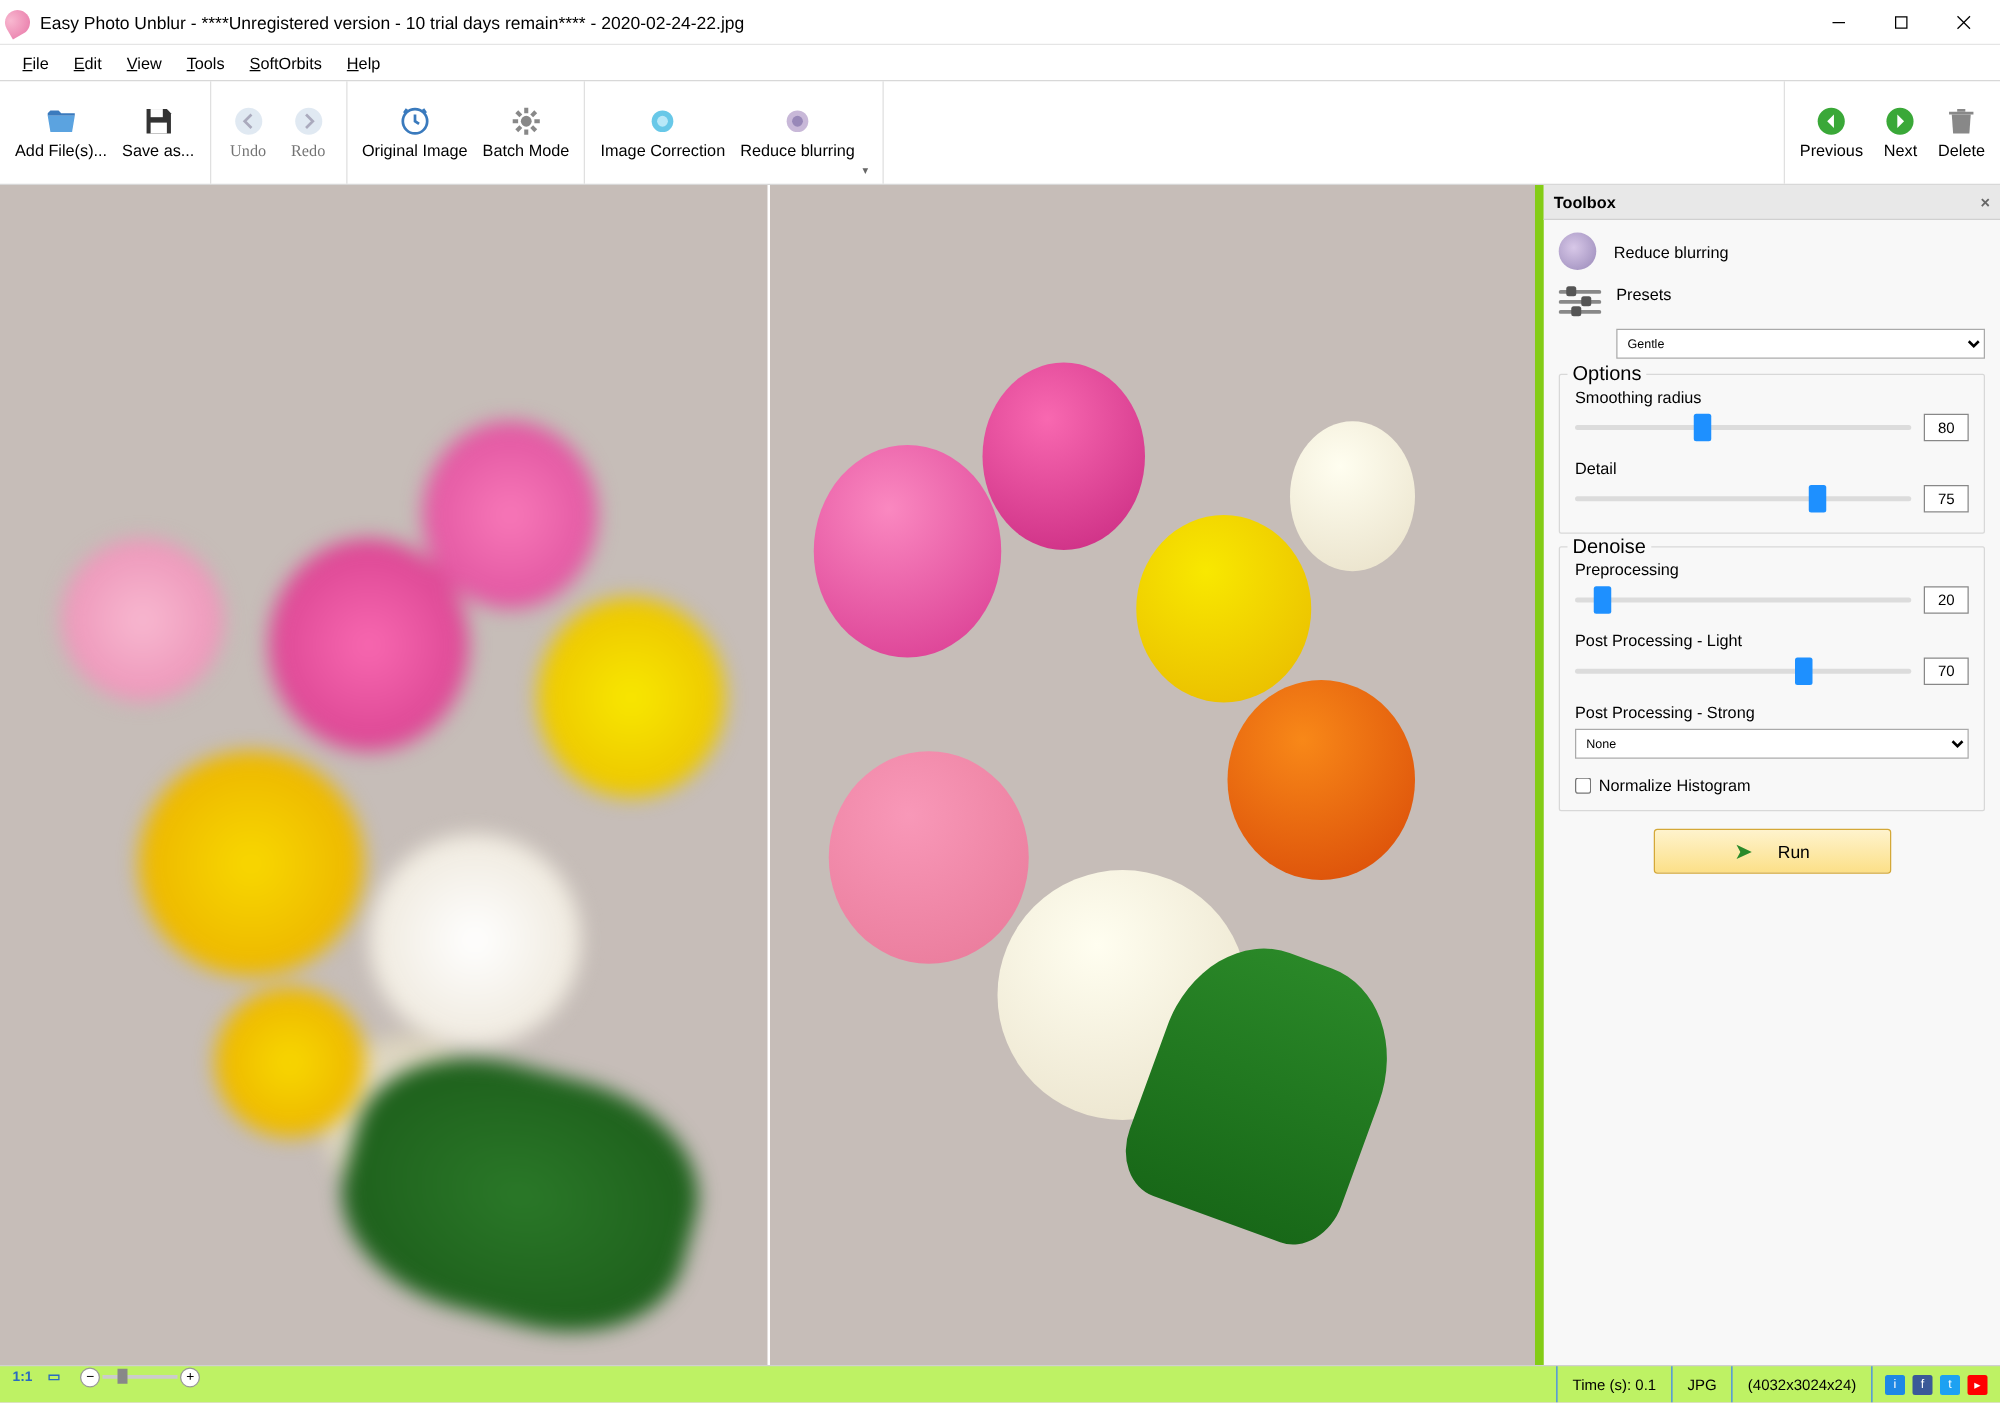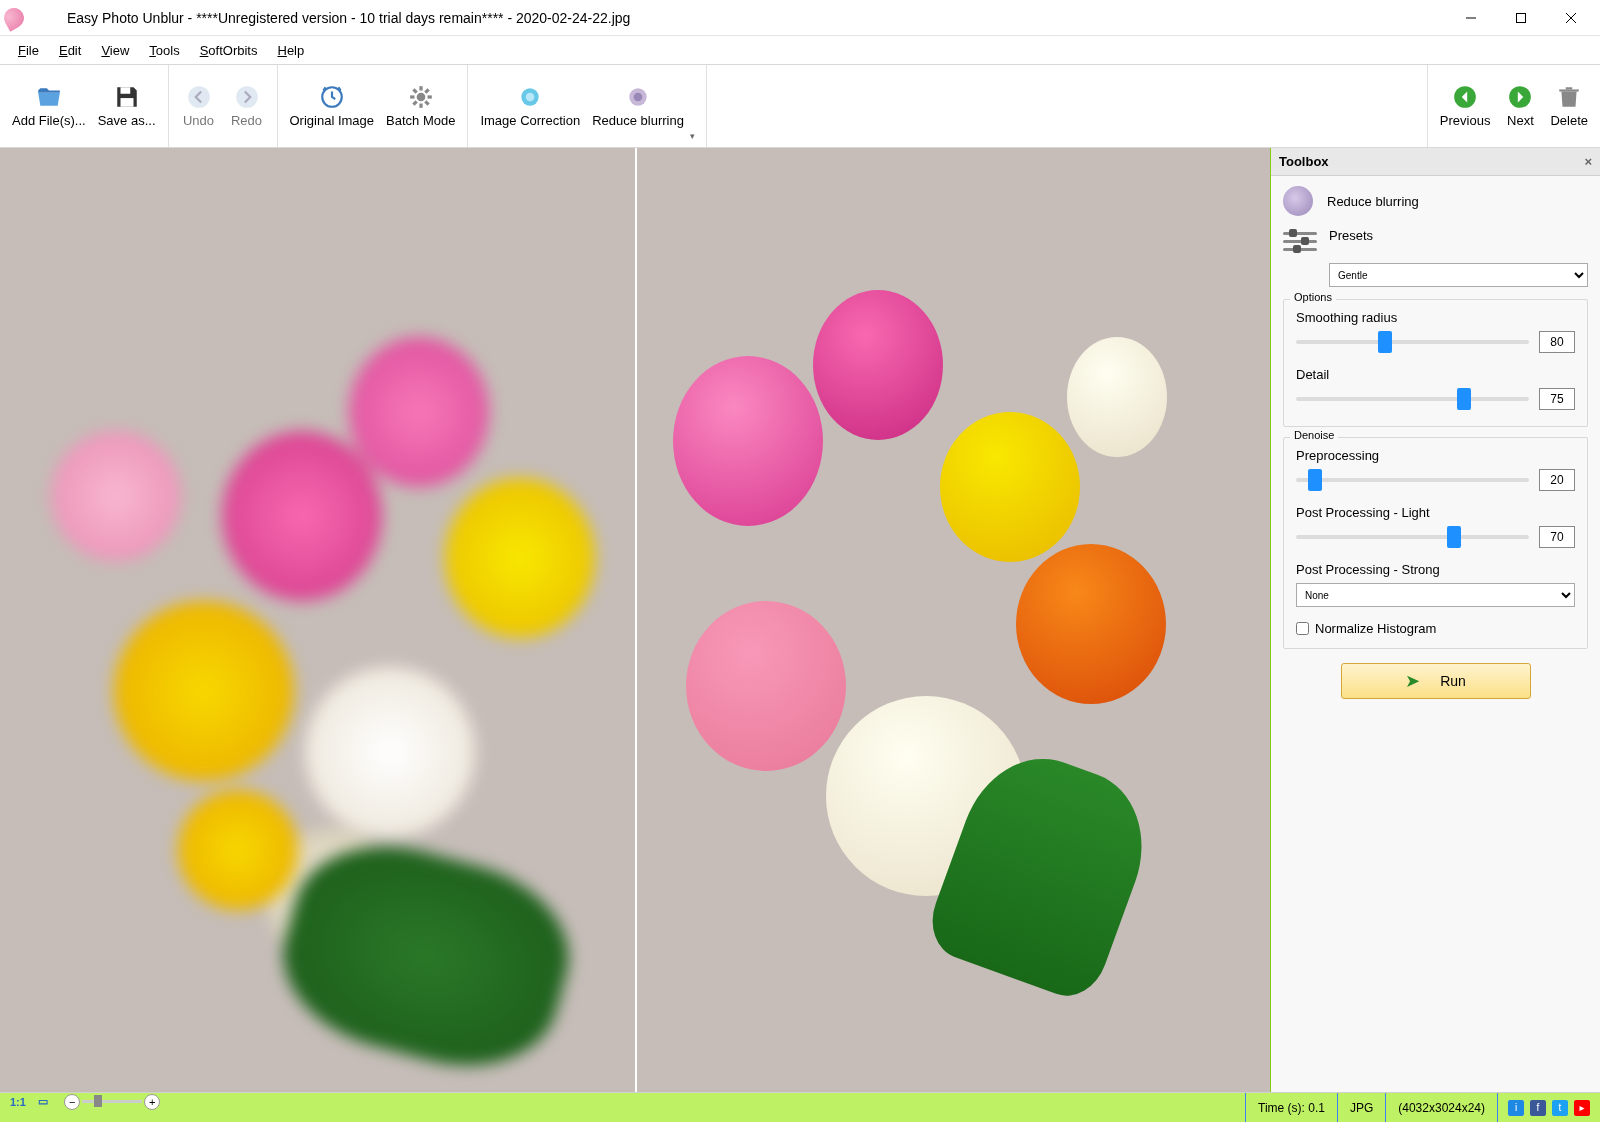--- a/index.html
+++ b/index.html
@@ -1,64 +1,64 @@
 <!DOCTYPE html>
 <html><head>
 <meta charset="utf-8">
 <style>
 * { box-sizing: border-box; margin: 0; padding: 0; }
 body { font-family: "Segoe UI", Tahoma, sans-serif; font-size: 13px; background: #fff; color: #000; width: 1600px; height: 1122px; overflow: hidden; display: flex; flex-direction: column; }
 
 
 .titlebar { height: 36px; background: #fff; display: flex; align-items: center; padding: 0 4px; border-bottom: 1px solid #e5e5e5; }
 .titlebar .app-icon { width: 20px; height: 20px; margin-right: 8px; background: radial-gradient(circle at 30% 30%, #f8b8d0, #e878a8); border-radius: 50% 50% 50% 0; transform: rotate(-30deg); }
-.titlebar .title { flex: 1; font-size: 14px; margin-left: 35px; }
+.titlebar .title { flex: 1; font-size: 14px; }
 .win-controls { display: flex; }
 .win-btn { width: 50px; height: 32px; display: flex; align-items: center; justify-content: center; cursor: pointer; }
 .win-btn svg { width: 12px; height: 12px; }
 
 
 .menubar { height: 28px; display: flex; align-items: center; padding: 0 8px; }
 .menubar .menu-item { padding: 4px 10px; cursor: pointer; }
 .menubar .menu-item span.ul { text-decoration: underline; }
 
 
 .toolbar { height: 84px; display: flex; align-items: center; border-top: 1px solid #d8d8d8; border-bottom: 1px solid #d8d8d8; background: #fff; }
 .toolbar-group { display: flex; height: 100%; align-items: center; border-right: 1px solid #e0e0e0; padding: 0 6px; }
 .toolbar-group.right { margin-left: auto; border-right: none; border-left: 1px solid #e0e0e0; }
 .tb-btn { display: flex; flex-direction: column; align-items: center; justify-content: center; padding: 4px 6px; min-width: 48px; cursor: pointer; text-align: center; font-size: 13px; line-height: 1.3; }
-.tb-btn.disabled { opacity: 0.55; cursor: default; }
+.tb-btn.disabled { opacity: 0.55; cursor: default; font-family: Liberation Serif, serif; }
 .tb-icon { width: 28px; height: 28px; margin-bottom: 2px; display: flex; align-items: center; justify-content: center; }
 .tb-icon svg { width: 26px; height: 26px; }
 .dropdown-arrow { width: 10px; align-self: flex-end; margin-bottom: 6px; color: #666; font-size: 9px; cursor: pointer; }
 
 
 .main { flex: 1; display: flex; min-height: 0; }
 .canvas { flex: 1; position: relative; background: #c6bdb8; overflow: hidden; }
 .photo-left, .photo-right { position: absolute; top: 0; bottom: 0; }
 .photo-left { left: 0; width: 50%; filter: blur(8px); }
 .photo-right { left: 50%; width: 50%; }
 .divider { position: absolute; left: 50%; top: 0; bottom: 0; width: 2px; background: #fff; }
 .flowers { position: absolute; inset: 0; }
 .flower { position: absolute; border-radius: 50%; }
 
 
-.toolbox { width: 330px; border-left: 1px solid #84cc16; background: #f8f8f8; display: flex; flex-direction: column; }
+.toolbox { width: 372px; border-left: 7px solid #84cc16; background: #f8f8f8; display: flex; flex-direction: column; }
 .toolbox-header { height: 28px; padding: 0 8px; display: flex; align-items: center; background: #e8e8e8; border-bottom: 1px solid #d0d0d0; font-weight: 600; }
 .toolbox-header .close-x { margin-left: auto; cursor: pointer; color: #666; }
 .toolbox-body { flex: 1; padding: 10px 12px; overflow-y: auto; }
 .section-row { display: flex; align-items: center; margin-bottom: 12px; }
 .icon-circle { width: 30px; height: 30px; border-radius: 50%; background: radial-gradient(circle at 40% 40%, #d8c8e8, #9888b8); margin-right: 14px; }
 .icon-sliders { width: 34px; height: 28px; margin-right: 12px; position: relative; }
 .icon-sliders .bar { position: absolute; height: 3px; background: #888; border-radius: 2px; width: 100%; }
 .icon-sliders .knob { position: absolute; width: 8px; height: 8px; background: #555; border-radius: 2px; top: -3px; }
 .preset-label { font-size: 13px; margin-bottom: 20px; display: block; }
 select { width: 100%; height: 24px; border: 1px solid #aaa; background: #fff; font-size: 10px; padding: 0 4px; }
 .fieldset { border: 1px solid #d8d8d8; border-radius: 2px; padding: 10px 12px 12px 12px; margin-bottom: 10px; position: relative; }
-.fieldset-title { position: absolute; top: -9px; left: 6px; background: #f8f8f8; padding: 0 4px; font-size: 11px; }
+.fieldset-title { position: absolute; top: -9px; left: 6px; background: #f8f8f8; padding: 0 4px; font-size: 16px; }
 .slider-row { margin-bottom: 14px; }
 .slider-label { font-size: 13px; margin-bottom: 6px; display: block; }
 .slider-line { display: flex; align-items: center; gap: 10px; }
 .slider-track { flex: 1; height: 4px; background: #dcdcdc; position: relative; border-radius: 2px; }
 .slider-thumb { position: absolute; width: 14px; height: 22px; background: #1e90ff; top: -9px; transform: translateX(-50%); cursor: pointer; border-radius: 2px; }
 .slider-value { width: 36px; height: 22px; border: 1px solid #888; text-align: center; font-size: 12px; line-height: 20px; background: #fff; }
 .checkbox-row { display: flex; align-items: center; margin-top: 6px; }
 .checkbox-row input { margin-right: 6px; }
 .run-btn { width: 190px; height: 36px; margin: 14px auto 0; display: flex; align-items: center; justify-content: center; background: linear-gradient(#fef3cd, #fce088); border: 1px solid #d4a838; border-radius: 3px; cursor: pointer; font-size: 14px; gap: 20px; }
 .run-arrow { color: #2a8a2a; font-size: 18px; }

